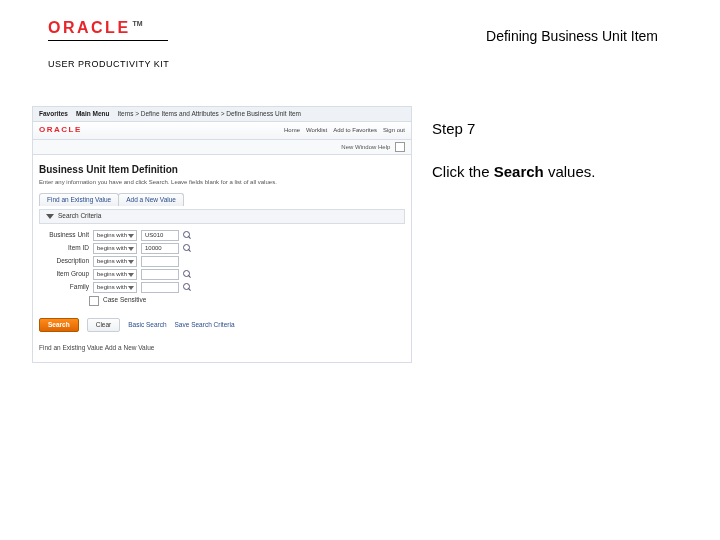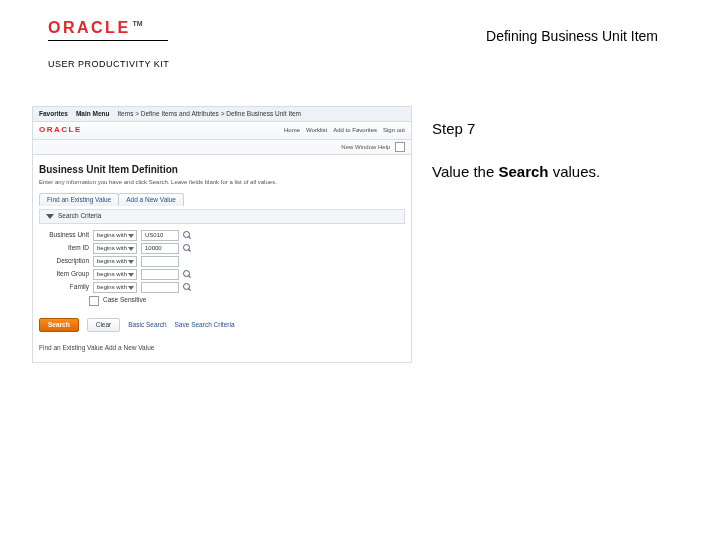--- a/index.html
+++ b/index.html
@@ -244,21 +244,21 @@
     </span>
     <div class="logo-rule"></div>
     <div class="logo-sub">USER PRODUCTIVITY KIT</div>
   </div>
 
   <div class="title-right">Defining Business Unit Item</div>
 
   <div class="right">
     <div class="step">Step 7</div>
     <div class="instr">
-      <span>Value the </span><b>Search</b><span> values.</span>
+      <span>Click the </span><b>Search</b><span> values.</span>
     </div>
   </div>
 
   <div class="shot">
 
     <div class="topbar">
       <span class="bold">Favorites</span>
       <span class="bold">Main Menu</span>
       <span>Items  &gt;  Define Items and Attributes  &gt;  Define Business Unit Item</span>
       <span class="spacer"></span>

